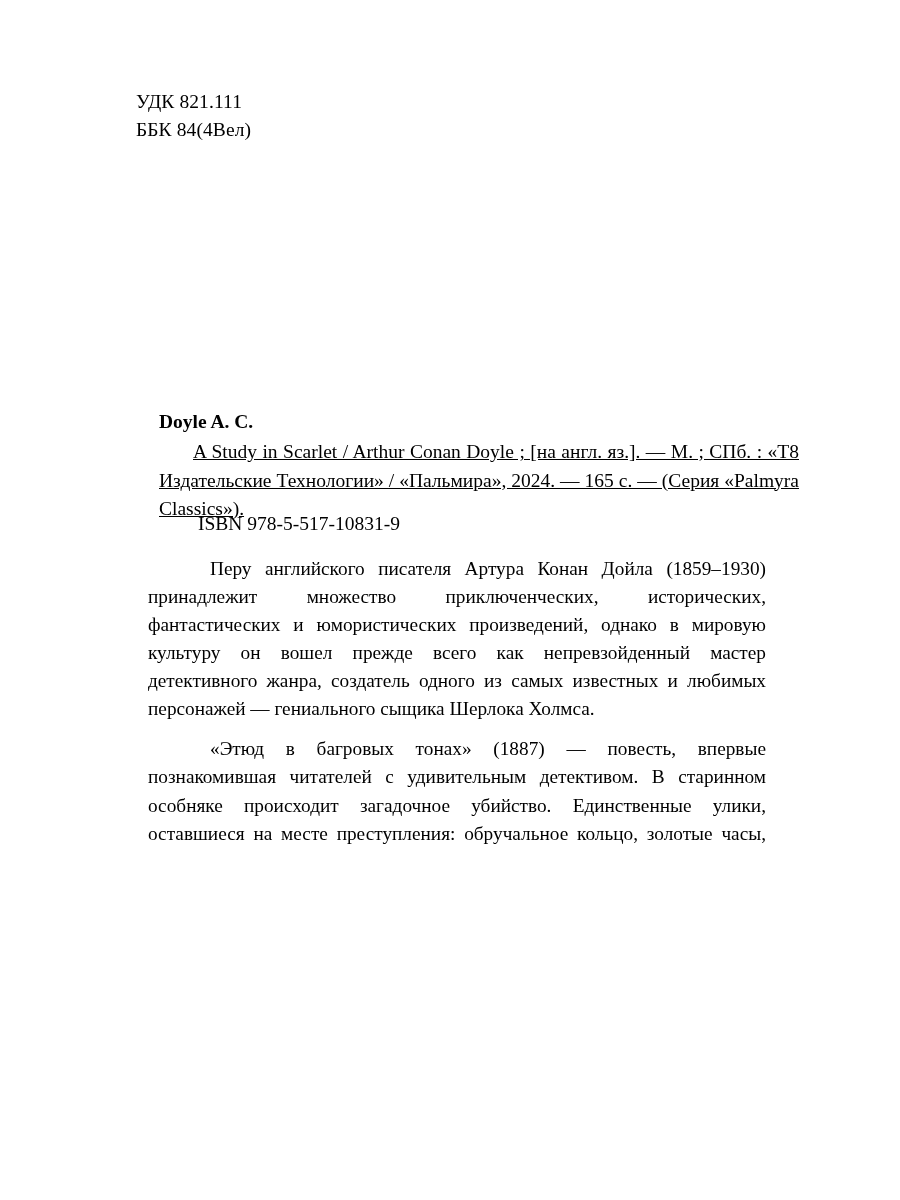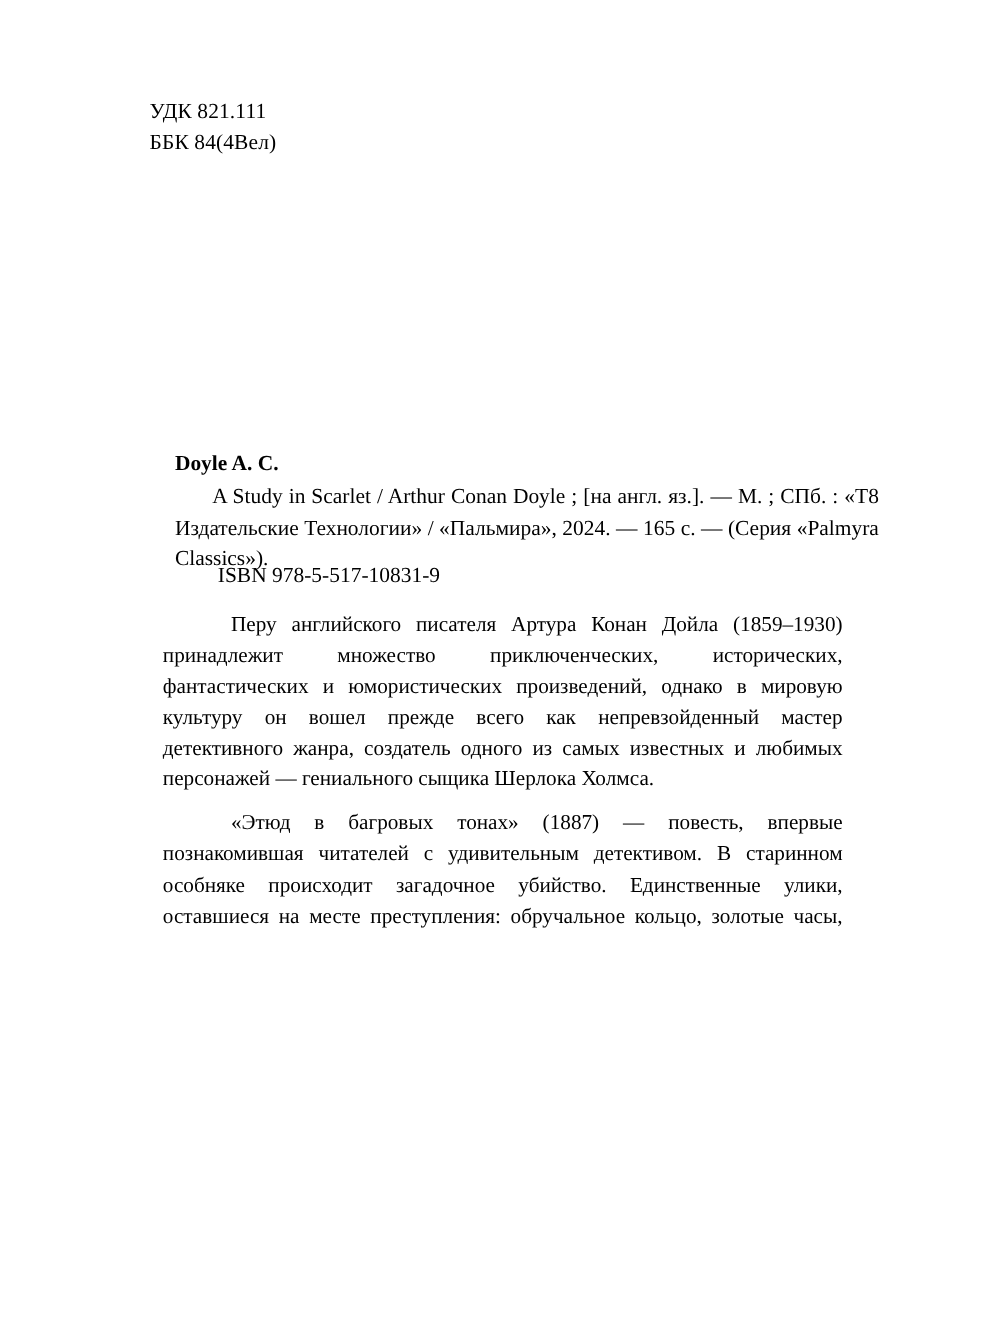--- a/index.html
+++ b/index.html
@@ -47,20 +47,21 @@
     text-align: justify;
     margin-left: 19px;
   }
   .biblio .author {
     font-weight: bold;
     margin-bottom: 2px;
   }
   .biblio .descr {
     text-indent: 34px;
     text-align: justify;
+    text-decoration: underline;
   }
 
   .isbn-line {
     position: absolute;
     left: 136px;
     top: 513px;
     width: 640px;
     font-size: 19.5px;
     text-indent: 62px;
   }

